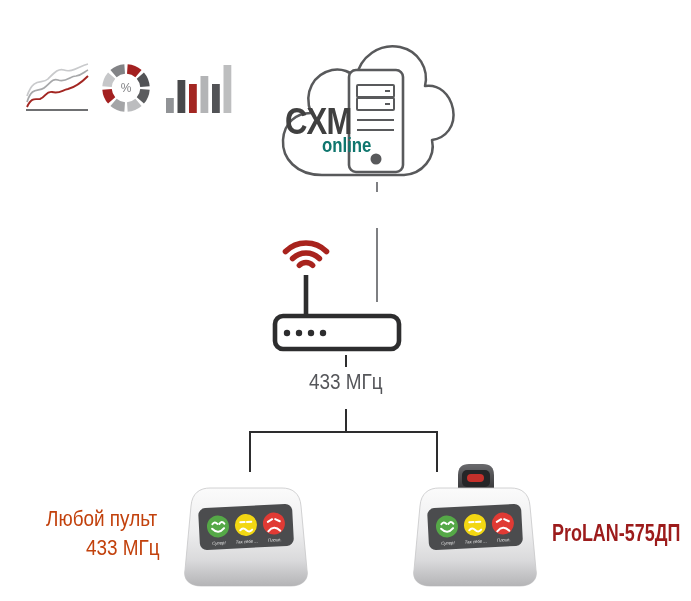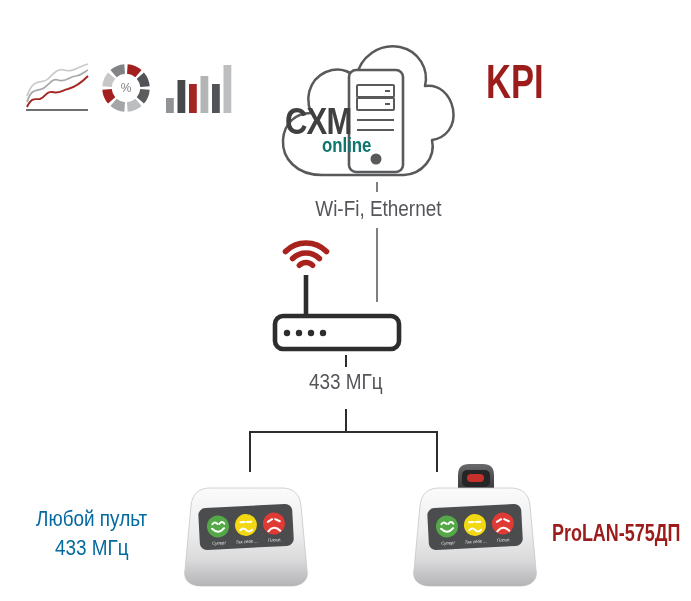--- a/index.html
+++ b/index.html
@@ -12,21 +12,21 @@
   .cond-c{display:inline-block;transform:scaleX(0.86);transform-origin:50% 50%;white-space:nowrap;}
 
   .cxm-title{left:285px;top:101px;font-size:37px;font-weight:700;color:#404040;letter-spacing:-1px;text-decoration:underline;}
   .cxm-sub{left:322px;top:134px;font-size:20px;font-weight:700;color:#0f766e;}
   .kpi{left:486px;top:54px;font-size:48px;font-weight:700;color:#9c1b1b;}
   .kpi .cond{transform:scaleX(0.72);}
 
   .wifi-label{left:288px;top:196px;width:180px;text-align:center;font-size:22px;color:#55565a;}
   .freq-label{left:276px;top:369px;width:140px;text-align:center;font-size:22px;color:#55565a;}
 
-  .left-device-label{left:18px;top:504px;width:148px;text-align:center;font-size:22px;line-height:29px;color:#0369a1;}
+  .left-device-label{left:18px;top:504px;width:148px;text-align:right;font-size:22px;line-height:29px;color:#c2410c;}
   .right-device-label{left:552px;top:520px;font-size:23px;font-weight:700;color:#9c1b1b;}
   .right-device-label .cond{transform:scaleX(0.78);}
 
   .vline{position:absolute;background:#7e7f82;}
   .vline.dark{background:#2d2d2e;}
   .hline{position:absolute;background:#2d2d2e;}
 </style>
 </head>
 <body>
 
@@ -84,28 +84,22 @@
     <circle cx="29" cy="91" r="5.5" fill="#58595b"></circle>
   </svg>
 
   <div class="abs cxm-title">
     <span class="cond">CXM</span>
   </div>
   <div class="abs cxm-sub">
     <span class="cond">online</span>
   </div>
 
-  <div class="abs kpi">
-    <span class="cond">KPI</span>
-  </div>
 
   <div class="vline" style="left:376px;top:182px;width:2px;height:10px;"></div>
-  <div class="abs wifi-label">
-    <span class="cond-c">Wi-Fi, Ethernet</span>
-  </div>
   <div class="vline" style="left:376px;top:228px;width:2px;height:74px;"></div>
 
   <svg class="abs" style="left:268px;top:228px" width="140" height="126" viewBox="0 0 140 126">
     <path d="M17.5,23.5 A29,29 0 0 1 58.5,23.5" fill="none" stroke="#a8231d" stroke-width="5.6" stroke-linecap="round"></path>
     <path d="M24.6,30.6 A19,19 0 0 1 51.4,30.6" fill="none" stroke="#a8231d" stroke-width="5.6" stroke-linecap="round"></path>
     <path d="M31.3,37.3 A9.5,9.5 0 0 1 44.7,37.3" fill="none" stroke="#a8231d" stroke-width="5.4" stroke-linecap="round"></path>
     <line x1="38" y1="47" x2="38" y2="90" stroke="#2d2d2e" stroke-width="4.6"></line>
     <rect x="7" y="88" width="124" height="33" rx="8" fill="#ffffff" stroke="#2d2d2e" stroke-width="4.6"></rect>
     <circle cx="19" cy="105" r="3.2" fill="#2d2d2e"></circle>
     <circle cx="31" cy="105" r="3.2" fill="#2d2d2e"></circle>

